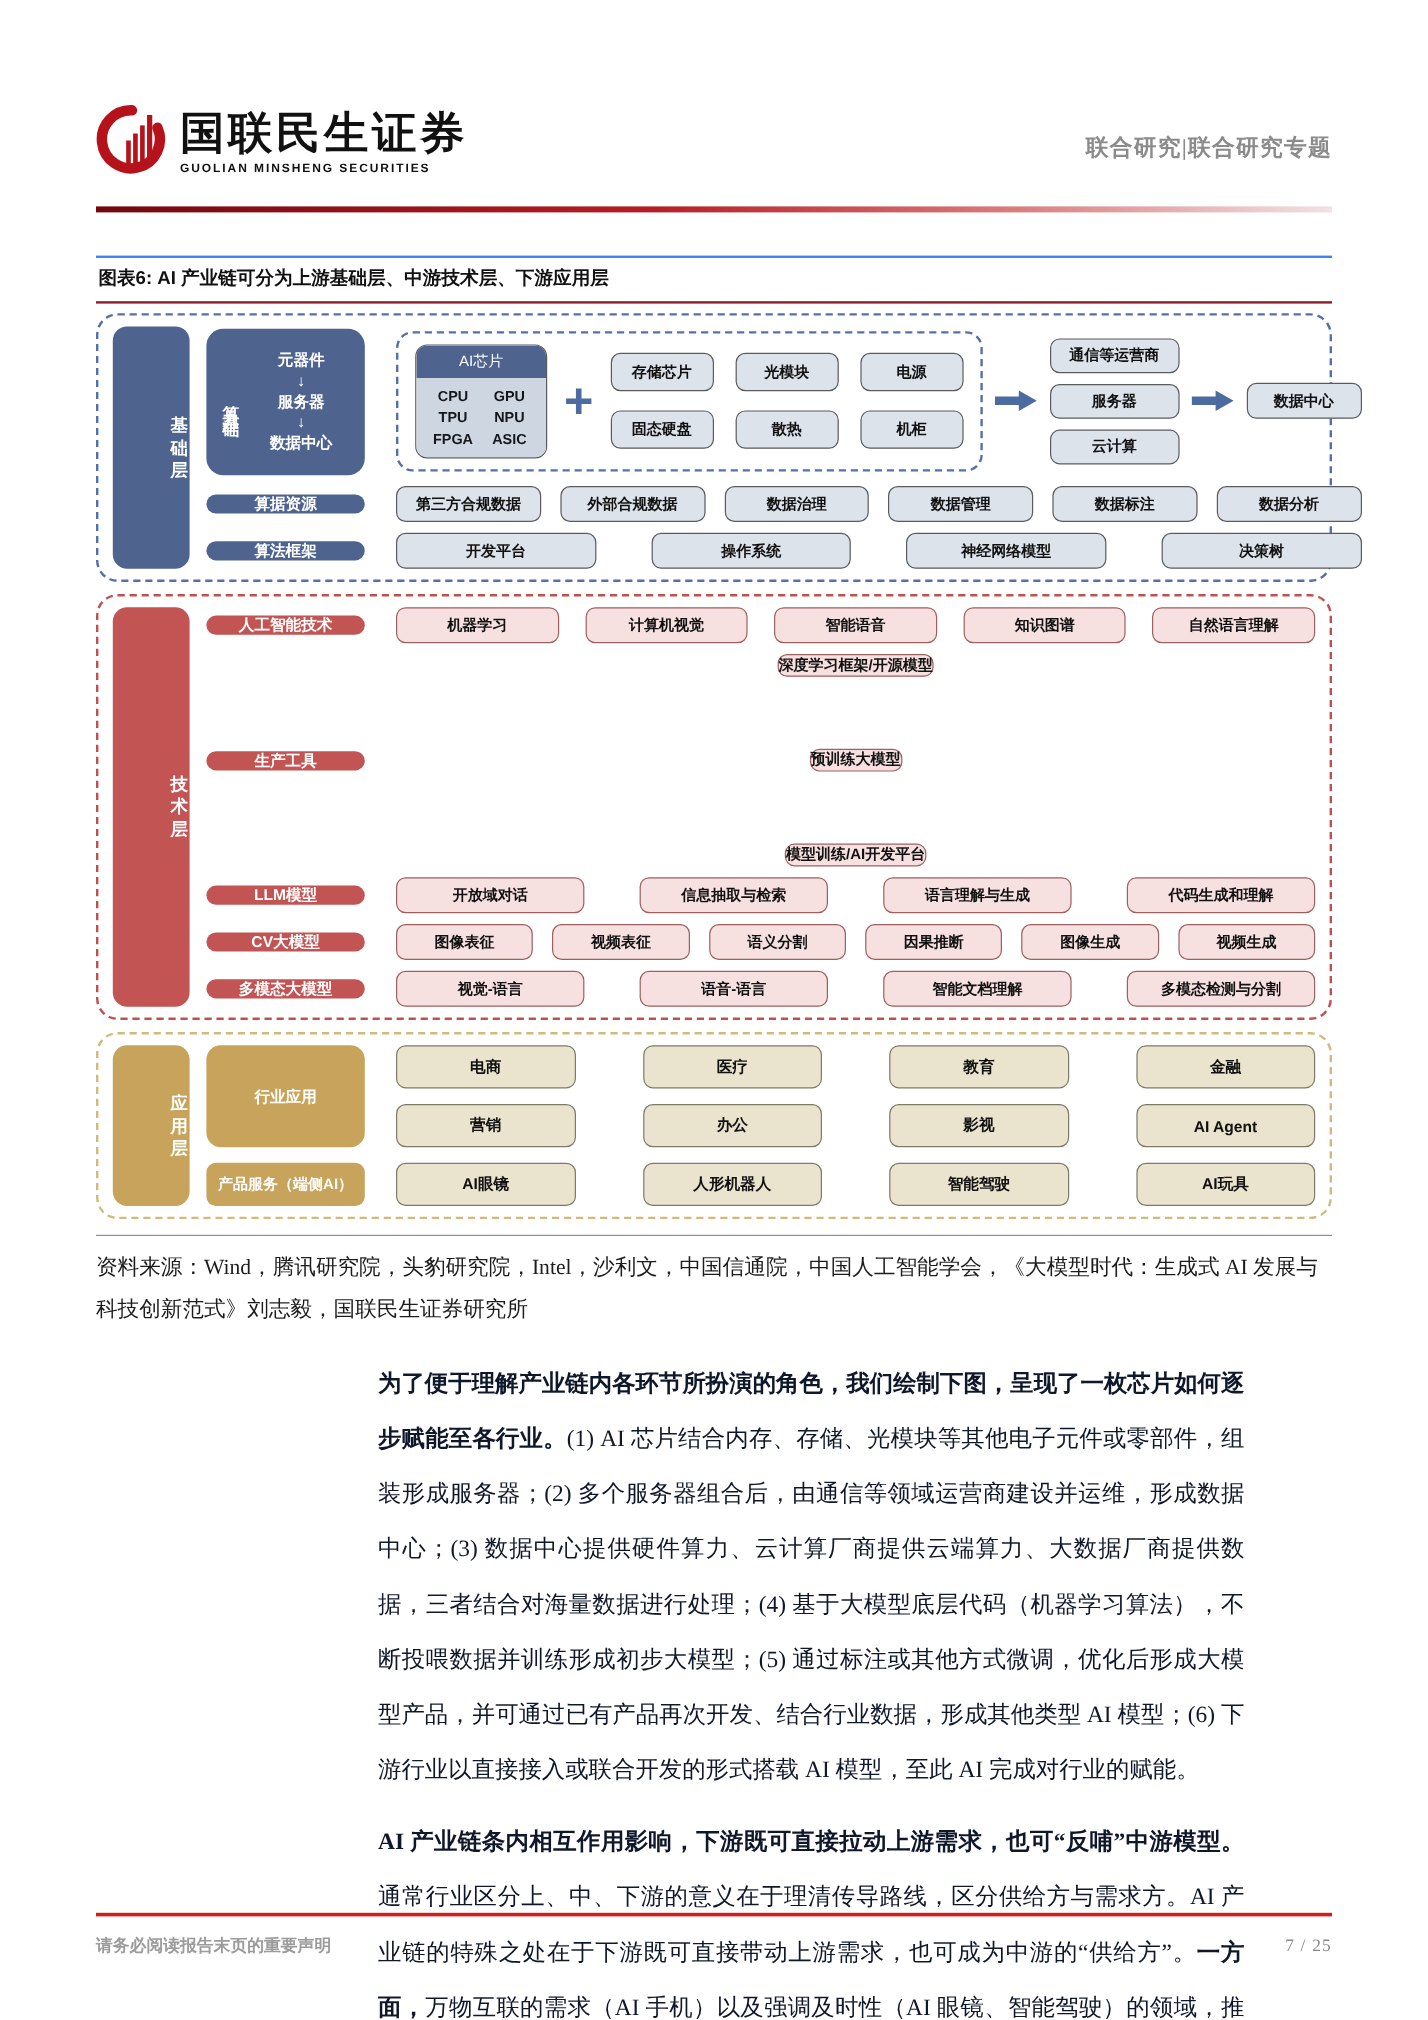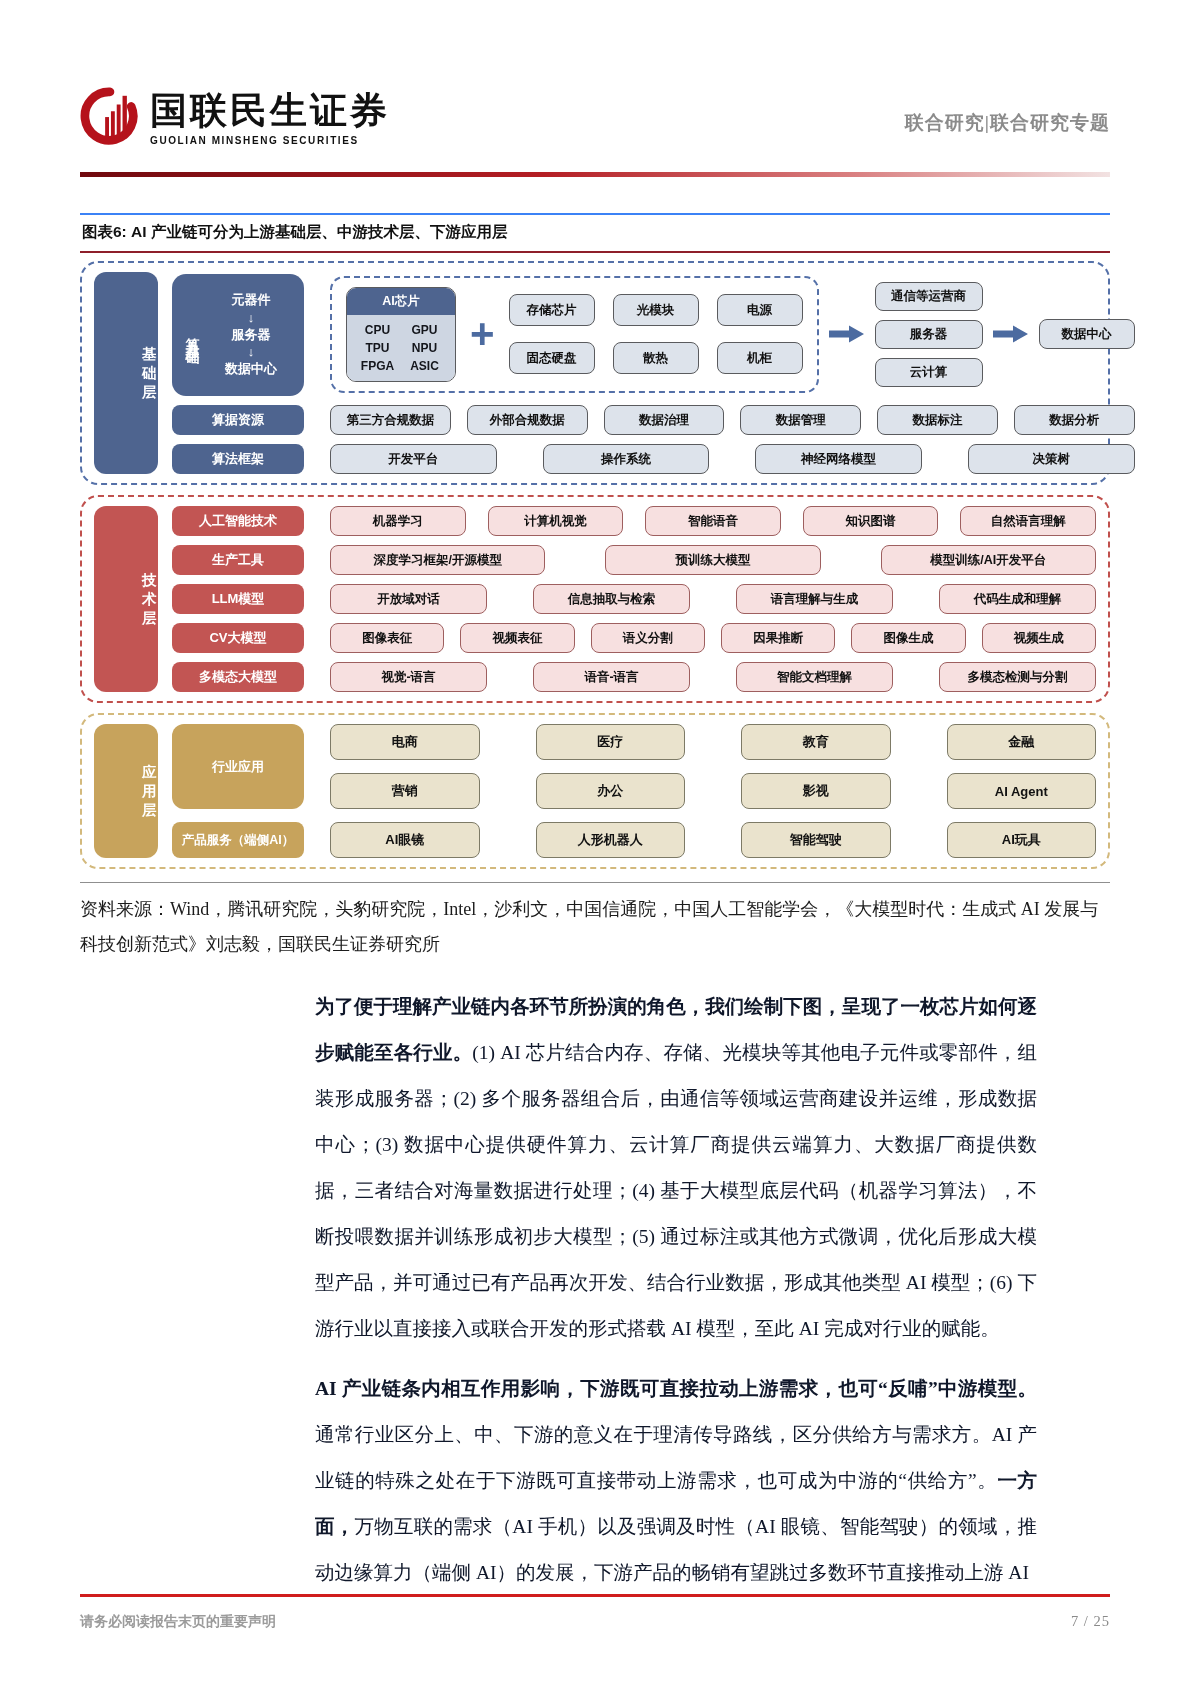--- a/index.html
+++ b/index.html
@@ -33,48 +33,48 @@
   .sec-tech { border-color:#c0504d; }
   .sec-app  { border-color:#d3b97c; }
   .tab { width:64px; border-radius:12px; color:#fff; font-weight:800; font-size:14.5px;
     display:flex; align-items:center; justify-content:center; flex:0 0 64px;padding-left:48px; }
   .tab.blue { background:#4e648f; }
   .tab.red  { background:#c25553; }
   .tab.gold { background:#c7a35c; }
   .sec-content { flex:1; display:flex; flex-direction:column; gap:9px; }
 
   .row { display:grid; grid-template-columns:132px 1fr; gap:0 26px; align-items:center; }
-  .lbl { height:30px; border-radius:8px; color:#fff; font-weight:800; font-size:13px;
+  .lbl { height:16px; border-radius:8px; color:#fff; font-weight:800; font-size:13px;
     display:flex; align-items:center; justify-content:center; }
   .lbl.blue { background:#4e648f; }
   .lbl.red  { background:#c25553; }
   .lbl.gold { background:#c7a35c; color:#fff; }
   .lbl.small { font-size:12.5px; }
   .items { display:flex; align-items:center; }
   .items > .ibox { flex:1; }
-  .g16 { gap:16px; } .g22 { gap:22px; } .g46 { gap:46px; } .g56 { gap:56px; } .g88 { gap:60px; }
+  .g16 { gap:16px; } .g22 { gap:22px; } .g46 { gap:46px; } .g56 { gap:56px; } .g88 { gap:60px;flex-direction:column; }
   .ibox { height:30px; border-radius:8px; display:flex; align-items:center; justify-content:center;
     font-weight:800; font-size:12.5px; color:#111; }
   .ibox.blue { background:#dde3eb; border:1.4px solid #5a5b5e; }
   .ibox.pink { background:#f7e0e0; border:1.4px solid #9e5f5f; }
   .ibox.tan  { background:#eae3cd; border:1.4px solid #7d7a66; height:36px; font-size:13px; }
 
   
   .top-row { align-items:center; }
   .power-box { background:#4e648f; border-radius:14px; height:122px; color:#fff;
     display:flex; align-items:center; gap:8px; padding:10px 12px; align-self:start; margin-top:2px; }
   .power-vert { writing-mode:vertical-lr; letter-spacing:4px; font-weight:800; font-size:14px; }
   .power-chain { flex:1; display:flex; flex-direction:column; align-items:center; justify-content:center; }
   .power-chain .step { font-weight:800; font-size:13px; line-height:1.55; }
   .power-chain .down { font-size:13px; line-height:1.1; font-weight:700; }
   .top-content { display:flex; align-items:center; gap:10px; }
   .chip-group { border:2px dashed #5470a8; border-radius:14px; padding:9px 14px;
     display:flex; align-items:center; gap:12px; }
   .chip-card { border-radius:10px; overflow:hidden; border:1px solid #5a5b5e; width:110px; flex:0 0 110px; }
-  .chip-head { background:#4e648f; color:#fff; font-weight:700; font-size:12.5px; text-align:center; padding:5px 0; }
+  .chip-head { background:#4e648f; color:#fff; font-weight:400; font-size:12.5px; text-align:center; padding:5px 0; }
   .chip-body { background:#ced6e2; display:grid; grid-template-columns:1fr 1fr; gap:4px 6px; padding:8px 10px; }
   .chip-body span { font-weight:800; font-size:12px; text-align:center; color:#14161c; }
   .plus { color:#4c6ba0; font-size:42px; font-weight:900; line-height:1; margin:0 2px; }
   .comp-grid { display:grid; grid-template-columns:repeat(3,86px); gap:16px 18px; }
   .comp-grid .ibox { height:32px; }
   .arrow-icon { flex:0 0 auto; }
   .ops-col { display:flex; flex-direction:column; gap:9px; }
   .ops-col .ibox { width:108px; height:29px; }
   .dc-box { width:96px; height:30px; }
 

